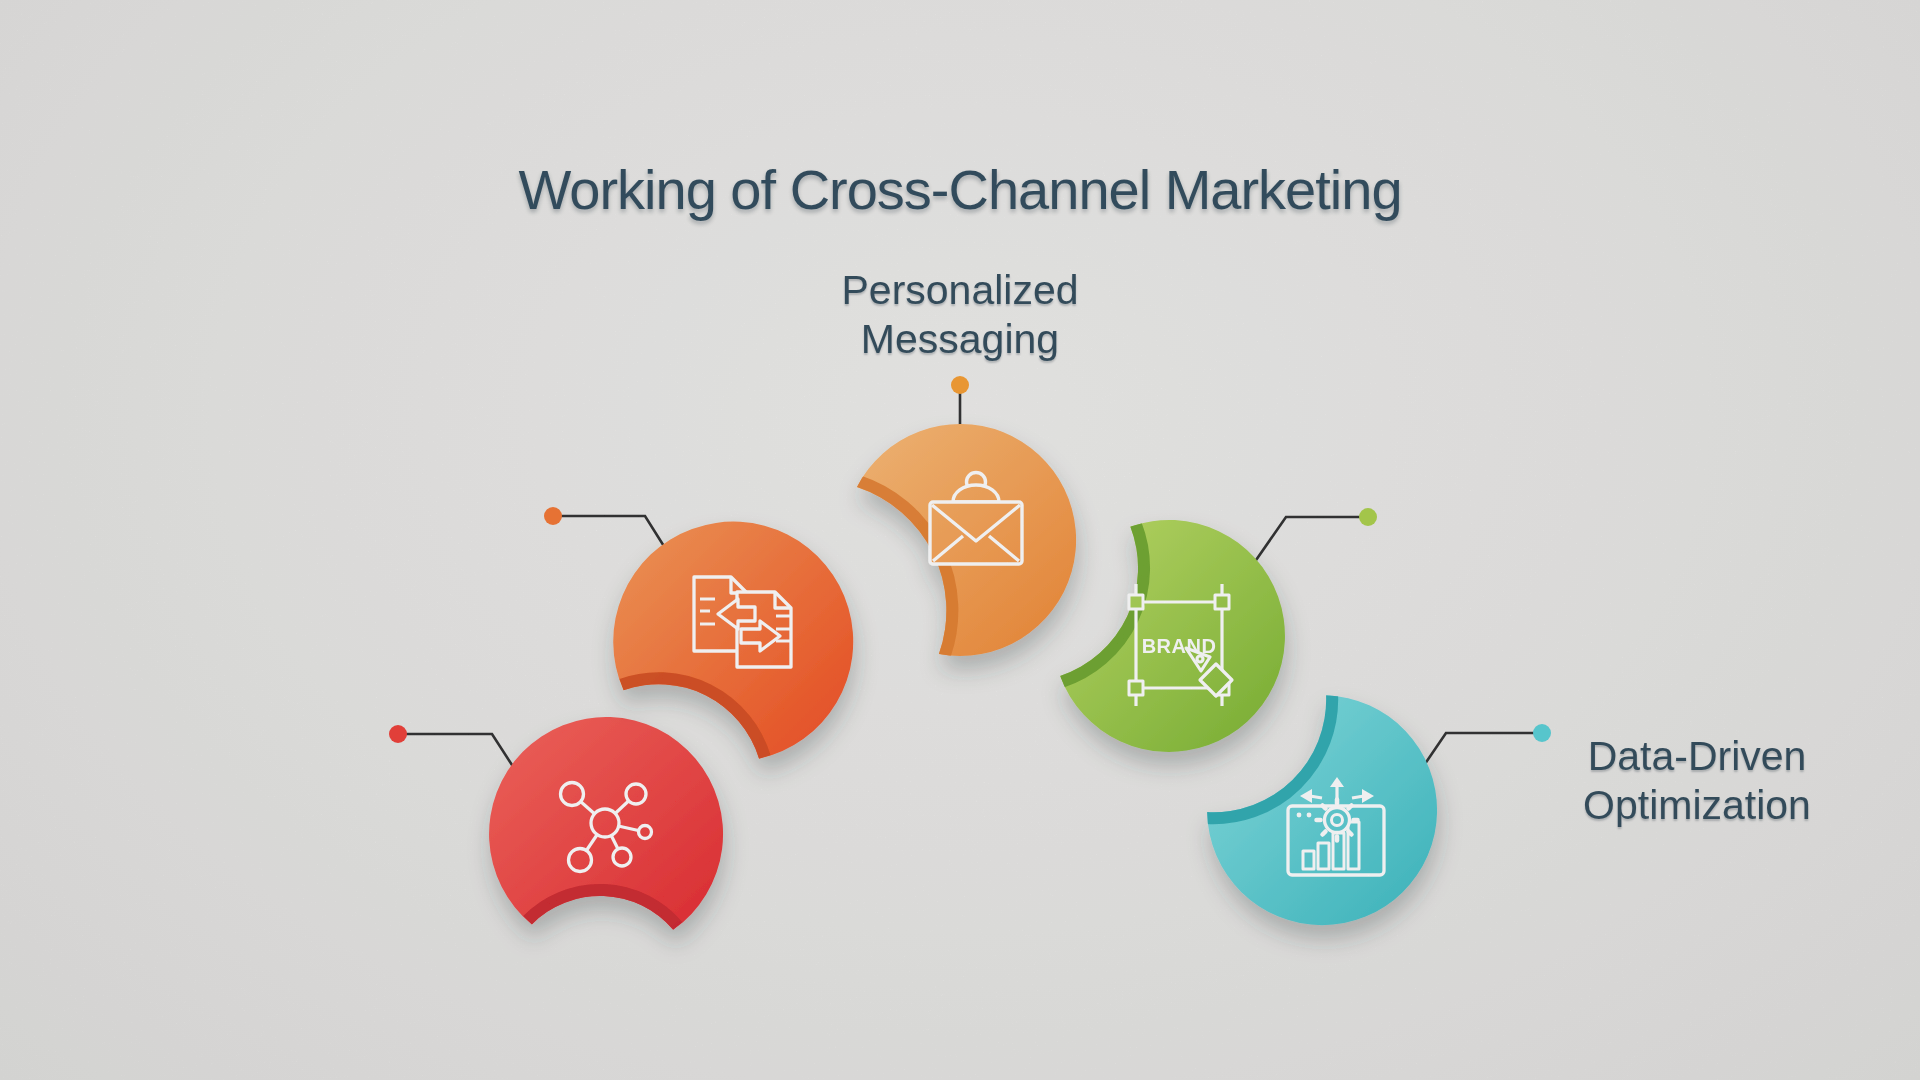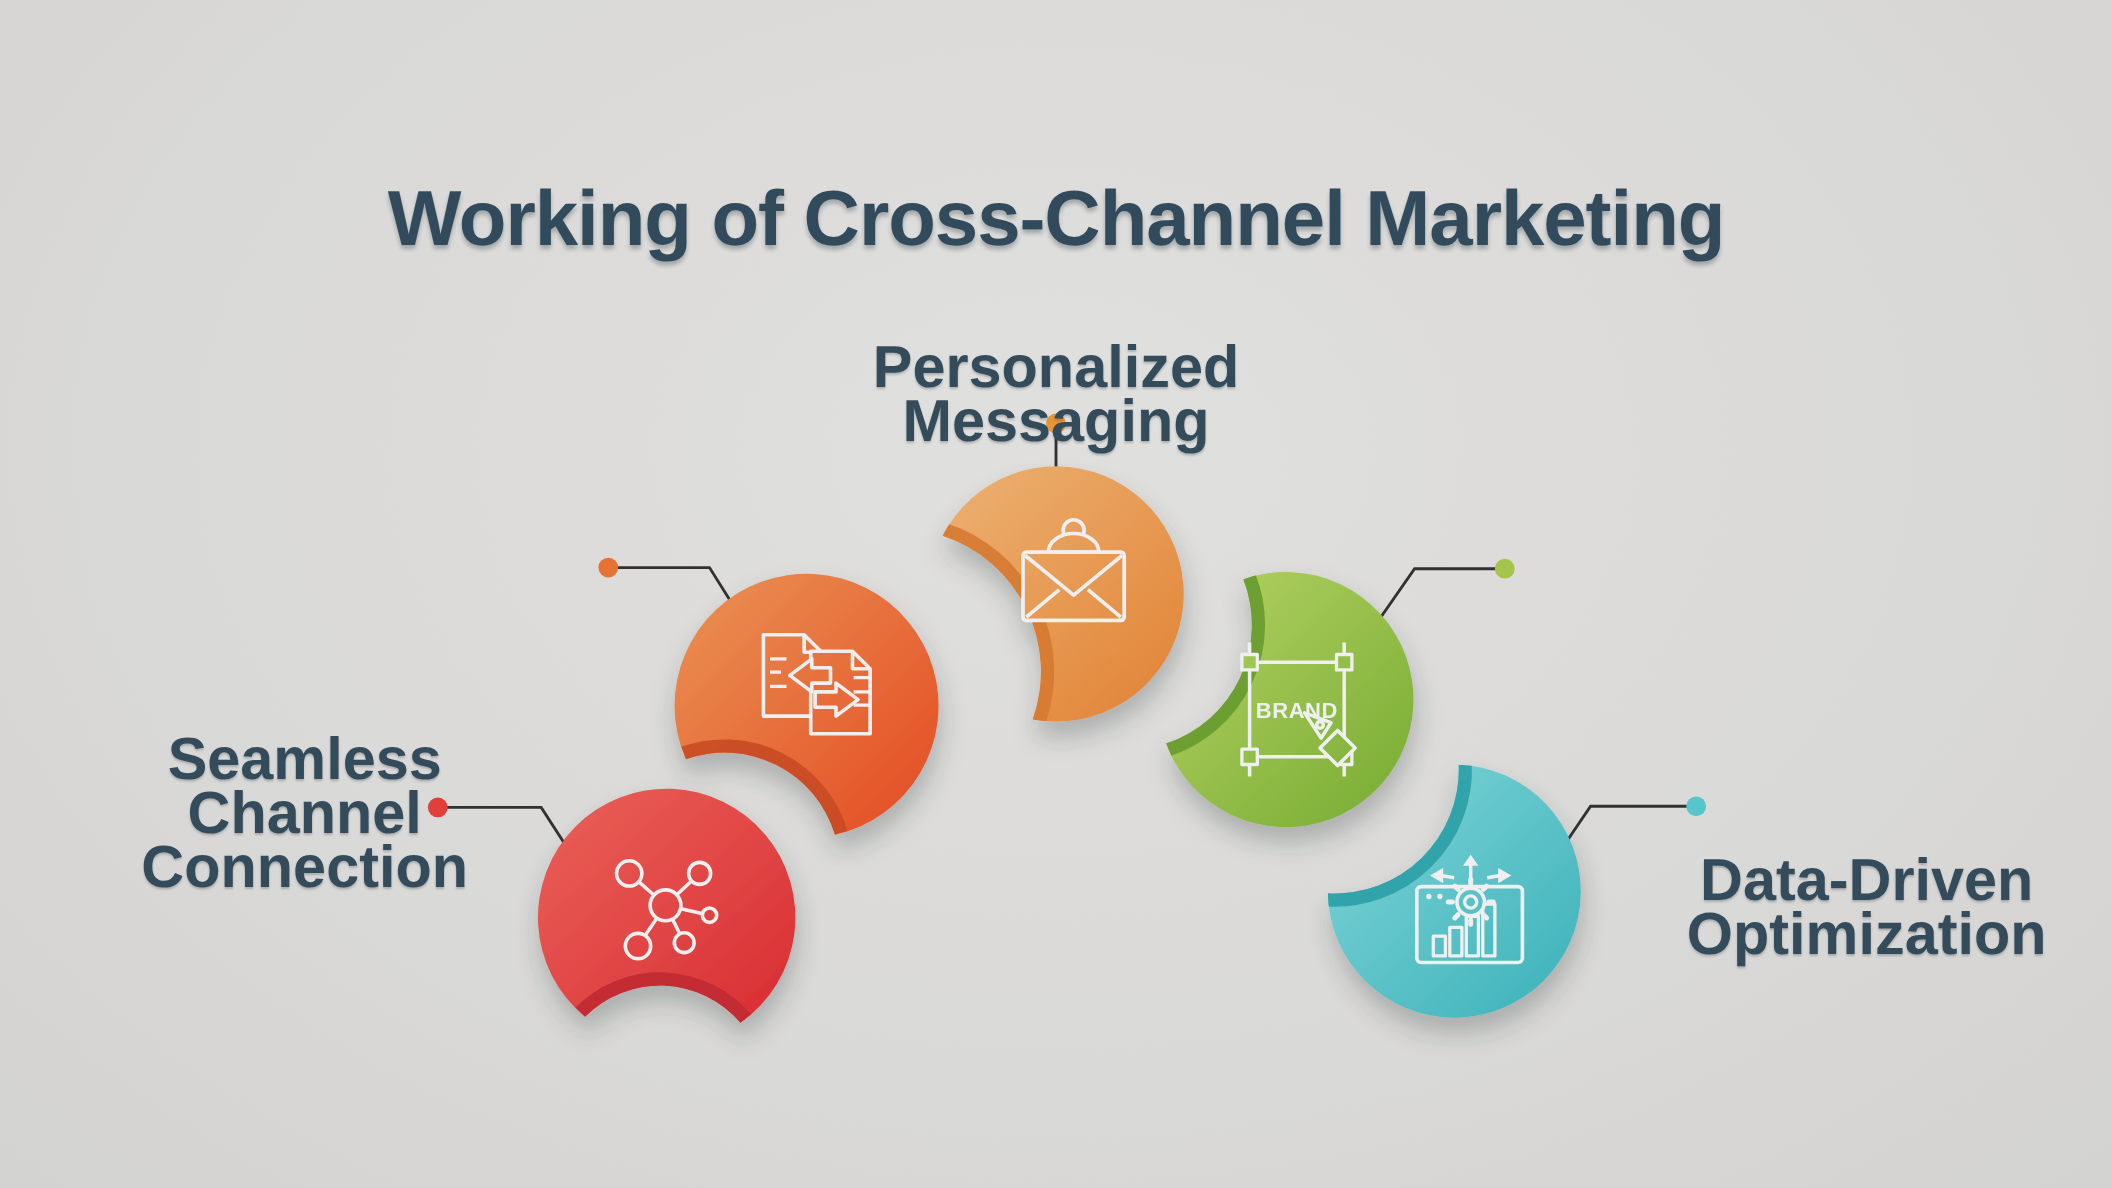--- a/index.html
+++ b/index.html
@@ -4,28 +4,27 @@
 <style>
   html,body{margin:0;padding:0;background:#cfcecc;}
   .stage{
     position:relative;width:1920px;height:1080px;overflow:hidden;
     background:radial-gradient(ellipse at 50% 38%, #edecea 0%, #e6e5e3 55%, #dedddb 100%);
     font-family:"Liberation Sans", sans-serif;
   }
   .stage svg.gfx{position:absolute;left:0;top:0;}
   .title{
     position:absolute;left:0;top:106px;width:1920px;text-align:center;
-    font-size:71px;line-height:92px;font-weight:700;letter-spacing:-1px;
+    font-size:56px;line-height:92px;font-weight:400;letter-spacing:-1px;
     color:#1d3b4e;text-shadow:0 3px 4px rgba(25,40,52,.33);
   }
   .node-label{
     position:absolute;width:400px;text-align:center;white-space:pre-line;
-    font-size:54px;line-height:49px;font-weight:700;color:#1e3a4c;
+    font-size:41px;line-height:49px;font-weight:400;color:#1e3a4c;
     text-shadow:0 2px 2px rgba(25,40,52,.28);
-    margin-top:44px;
   }
   .lbl-1{left:57px;top:622px;width:440px;}
   .lbl-2{left:272px;top:430px;}
   .lbl-3{left:760px;top:266px;}
   .lbl-4{left:1334px;top:479px;}
   .lbl-5{left:1497px;top:732px;}
   .noise{position:absolute;left:0;top:0;pointer-events:none;}
 </style>
 </head>
 <body>
@@ -198,22 +197,20 @@
       <circle cx="398" cy="734" r="9" fill="#ee2c24"></circle>
       <circle cx="553" cy="516" r="9" fill="#f4691f"></circle>
       <circle cx="960" cy="385" r="9" fill="#f7941d"></circle>
       <circle cx="1368" cy="517" r="9" fill="#a4cc39"></circle>
       <circle cx="1542" cy="733" r="9" fill="#49ccd4"></circle>
     </g>
   </svg>
 
   <h1 class="title">Working of Cross-Channel Marketing</h1>
 
-  <div class="node-label lbl-1">Seamless Channel
-Connection</div>
   <div class="node-label lbl-3">Personalized
 Messaging</div>
   <div class="node-label lbl-5">Data-Driven
 Optimization</div>
 
   <svg class="noise" width="1920" height="1080">
     <filter id="paperNoise">
       <feTurbulence type="fractalNoise" baseFrequency="0.85" numOctaves="2" seed="7"></feTurbulence>
       <feColorMatrix type="matrix" values="0 0 0 0 0.35  0 0 0 0 0.36  0 0 0 0 0.37  0.9 0.9 0.9 0 0"></feColorMatrix>
     </filter>

